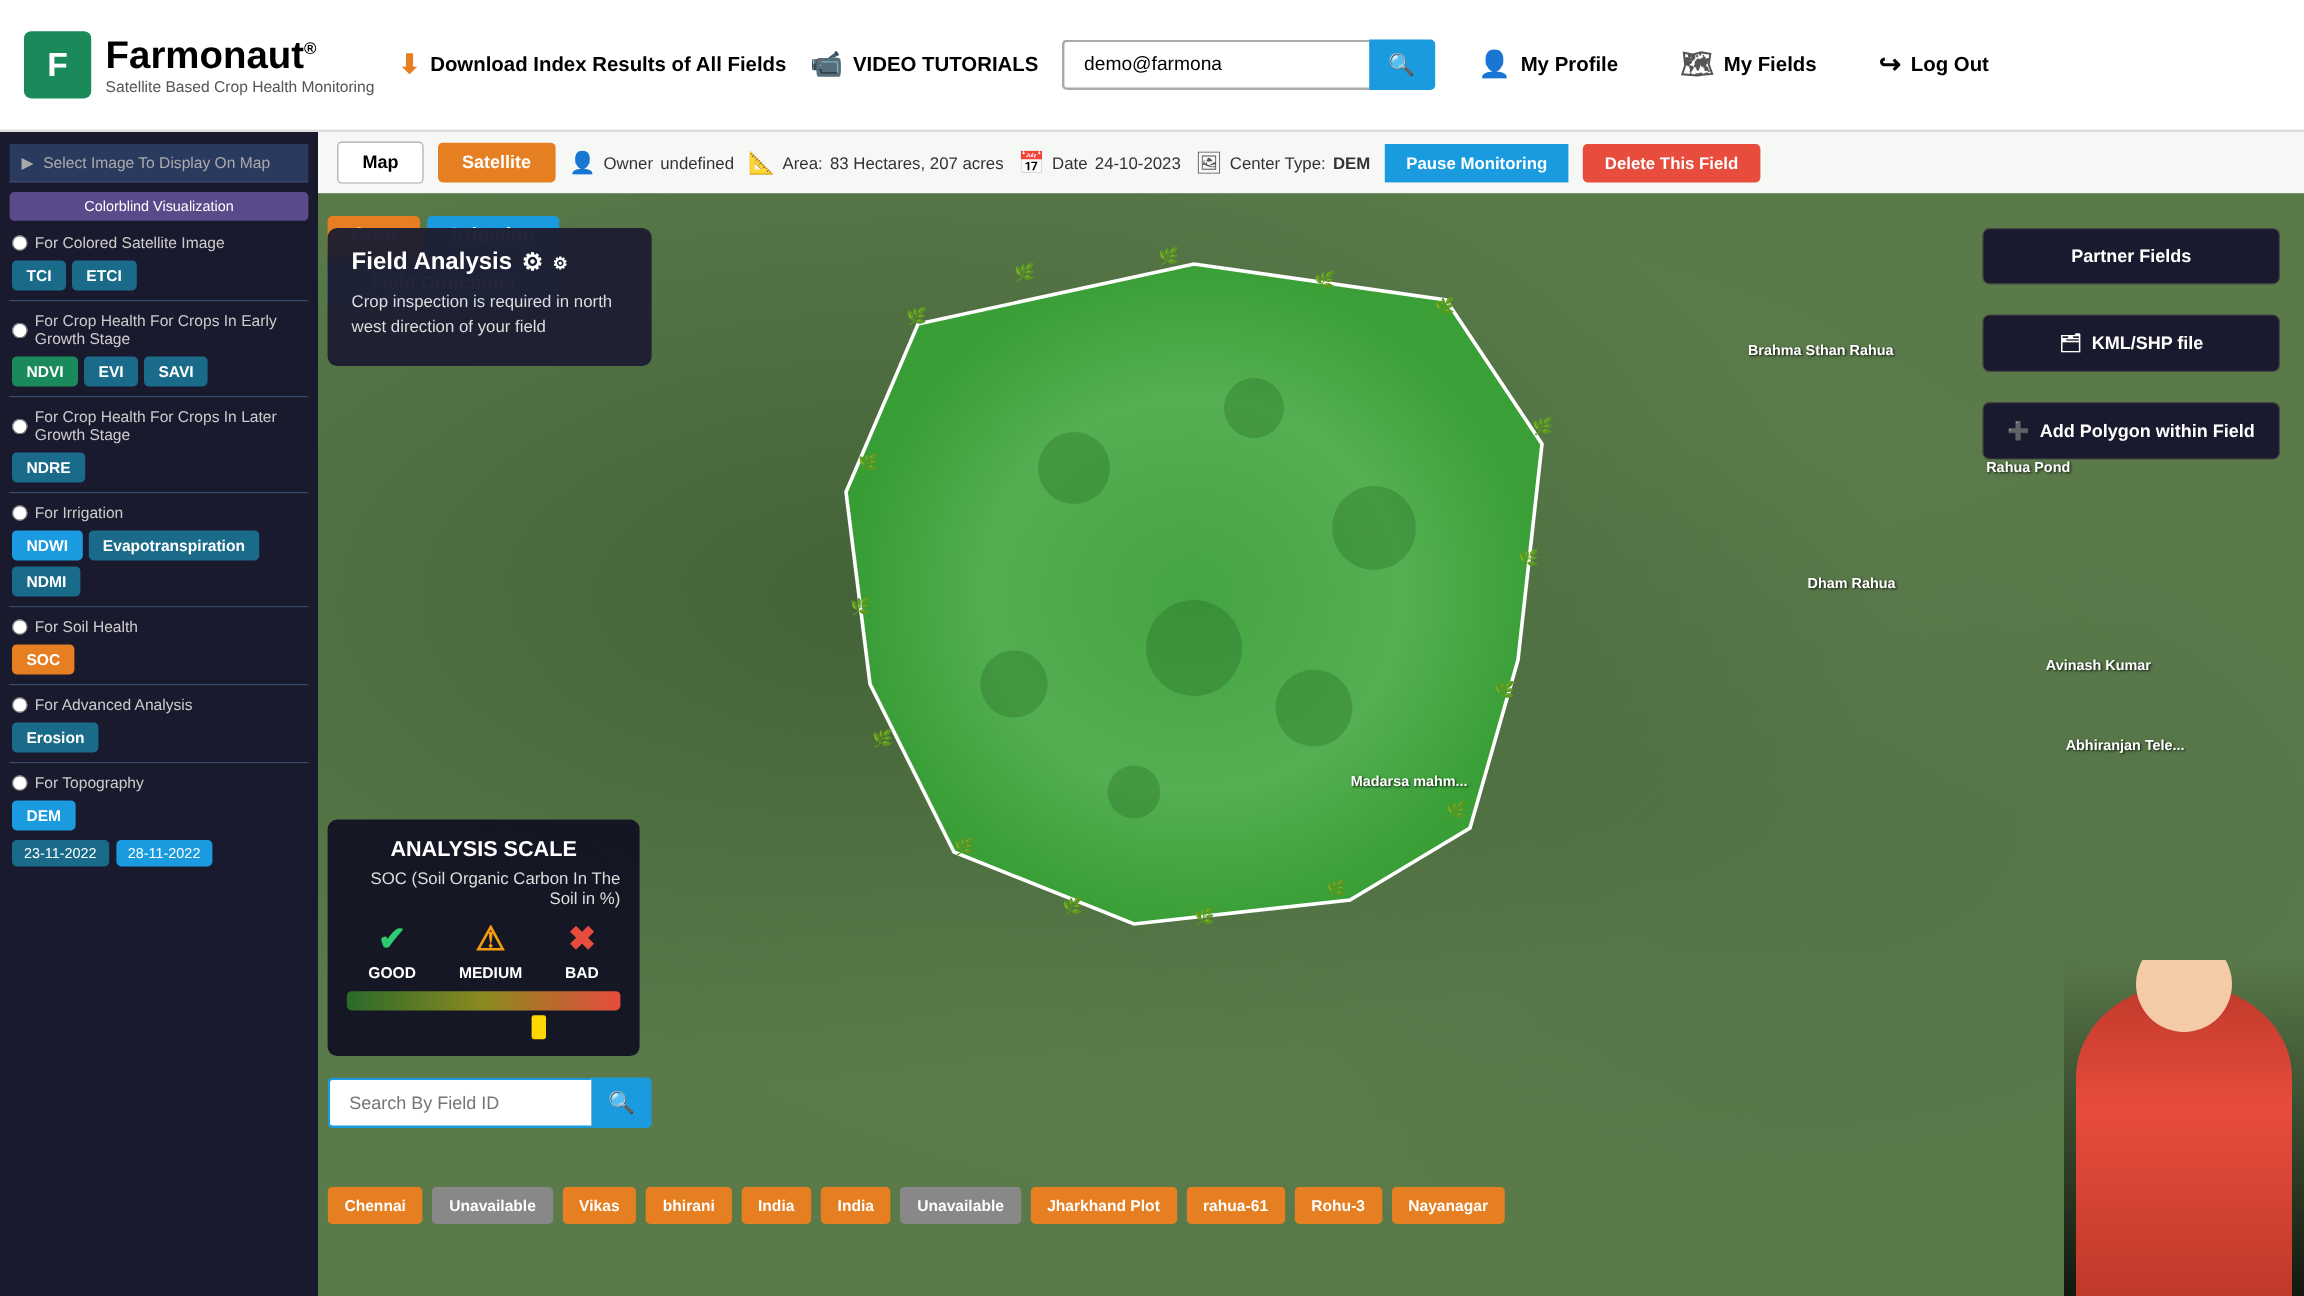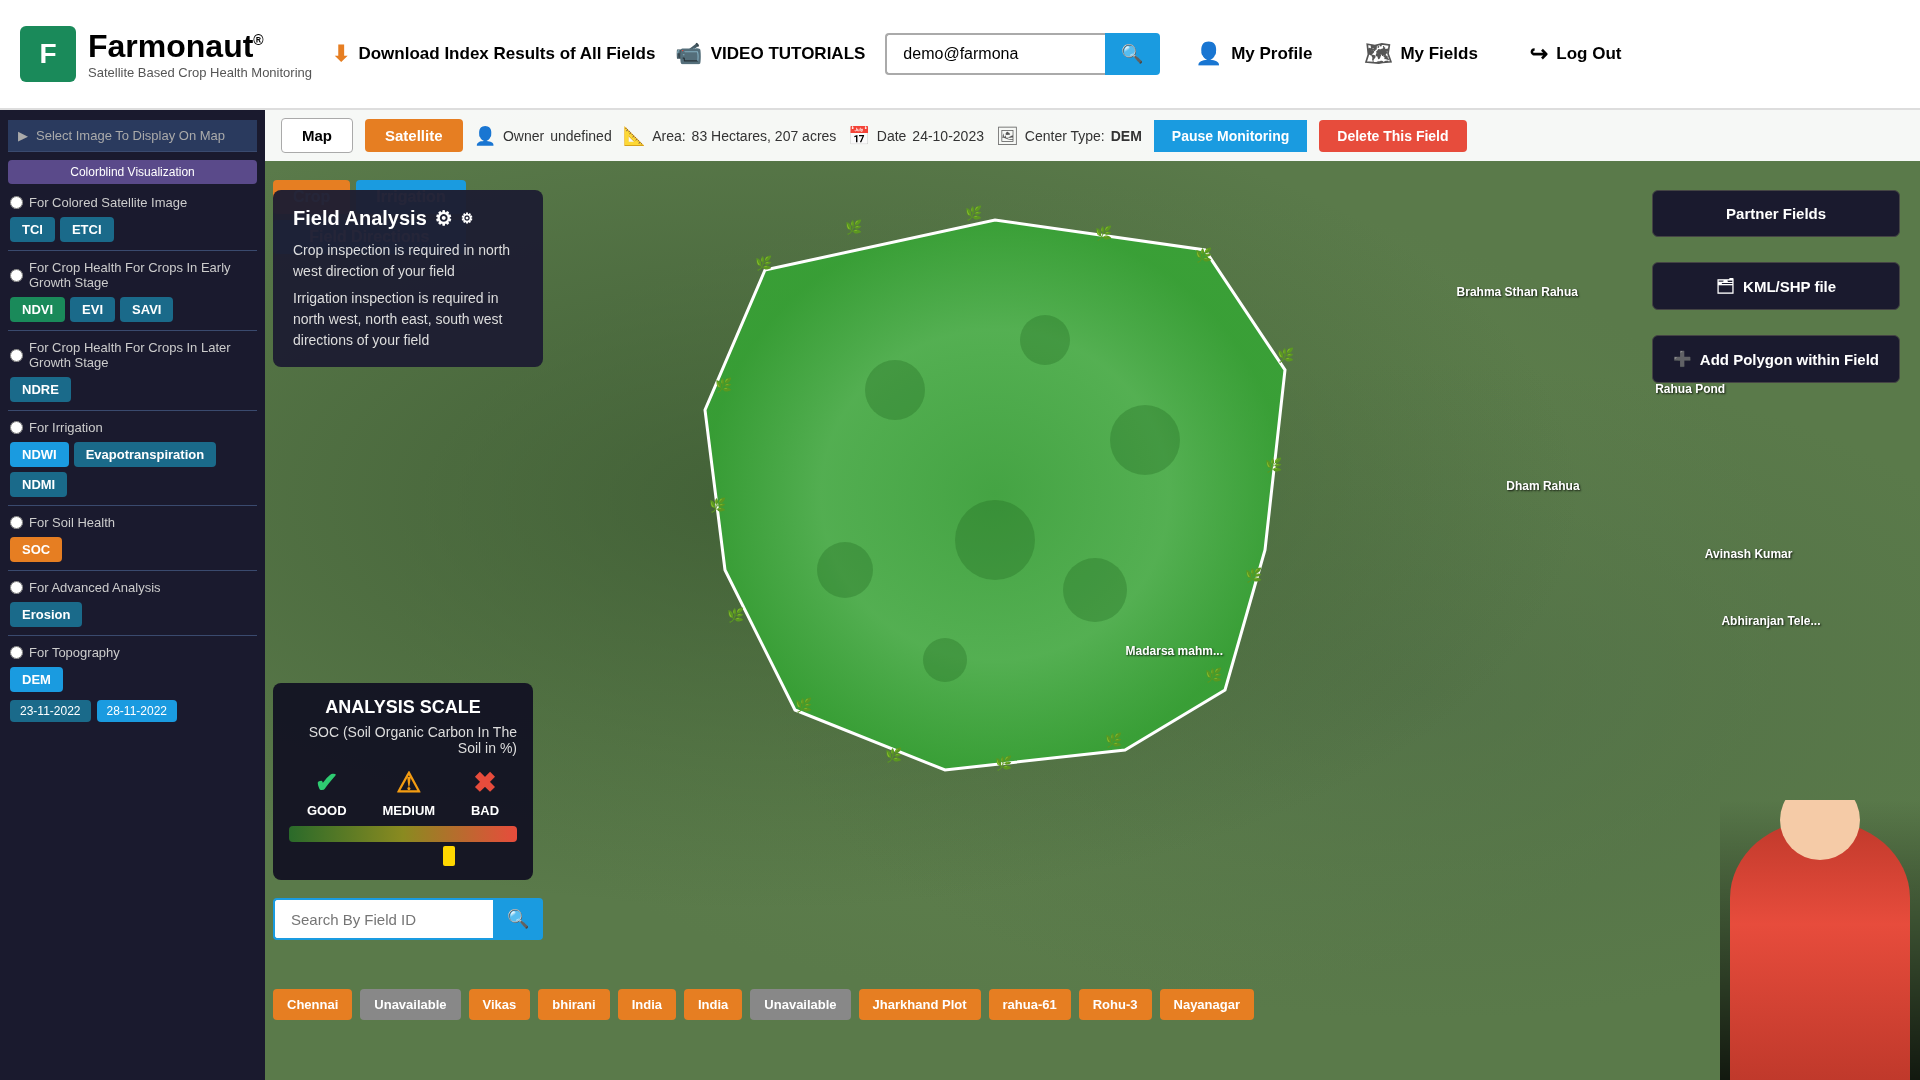--- a/index.html
+++ b/index.html
@@ -22,21 +22,21 @@
       display: flex; align-items: center; gap: 8px; background: transparent;
       border: none; cursor: pointer; color: #000; font-size: 17px; font-weight: bold;
       min-width: 220px; text-align: center;
     }
     #download-btn-area .dl-icon { font-size: 22px; color: #e67e22; }
 
     #video-tut { display: flex; align-items: center; gap: 8px; color: #000; font-size: 17px; font-weight: bold; min-width: 160px; cursor: pointer; }
     #video-tut .vid-icon { font-size: 22px; color: #e74c3c; }
 
     #search-bar { display: flex; align-items: center; gap: 0; }
-    #search-bar input { padding: 10px 16px; font-size: 16px; border: 2px solid #aaa; border-right: none; border-radius: 4px 0 0 4px; width: 220px; outline: none; }
+    #search-bar input { padding: 10px 16px; font-size: 16px; border: 2px solid #aaa; border-right: none; border-radius: 4px 0 0 4px; width: 256px; outline: none; }
     #search-bar button { background: #1a9be0; border: none; padding: 10px 16px; cursor: pointer; border-radius: 0 4px 4px 0; }
     #search-bar button span { color: #fff; font-size: 18px; }
 
     .topbar-btn { display: flex; align-items: center; gap: 8px; color: #000; font-size: 17px; font-weight: bold; cursor: pointer; padding: 8px 16px; }
     .topbar-btn .tb-icon { font-size: 22px; color: #555; }
 
     #logout-btn { display: flex; align-items: center; gap: 8px; color: #000; font-size: 17px; font-weight: bold; cursor: pointer; padding: 8px 16px; }
     #logout-btn .lo-icon { font-size: 22px; }
 
     
@@ -470,21 +470,20 @@
       </div>
     </div>
 
     <div id="field-analysis-popup">
       <h3>
         <span>Field Analysis</span>
         <span class="gear-icon">⚙</span>
         <span style="font-size:14px;">⚙</span>
       </h3>
       <p style="margin-bottom:6px;">Crop inspection is required in north west direction of your field</p>
-      <p>Irrigation inspection is required in north west, north east, south west directions of your field</p>
     </div>
 
     <div id="analysis-scale-popup">
       <h3>ANALYSIS SCALE</h3>
       <div class="scale-title">SOC (Soil Organic Carbon In The Soil in %)</div>
       <div class="scale-indicators">
         <div class="scale-ind">
           <span class="ico" style="color:#2ecc71;">✔</span>
           <span>GOOD</span>
         </div>

